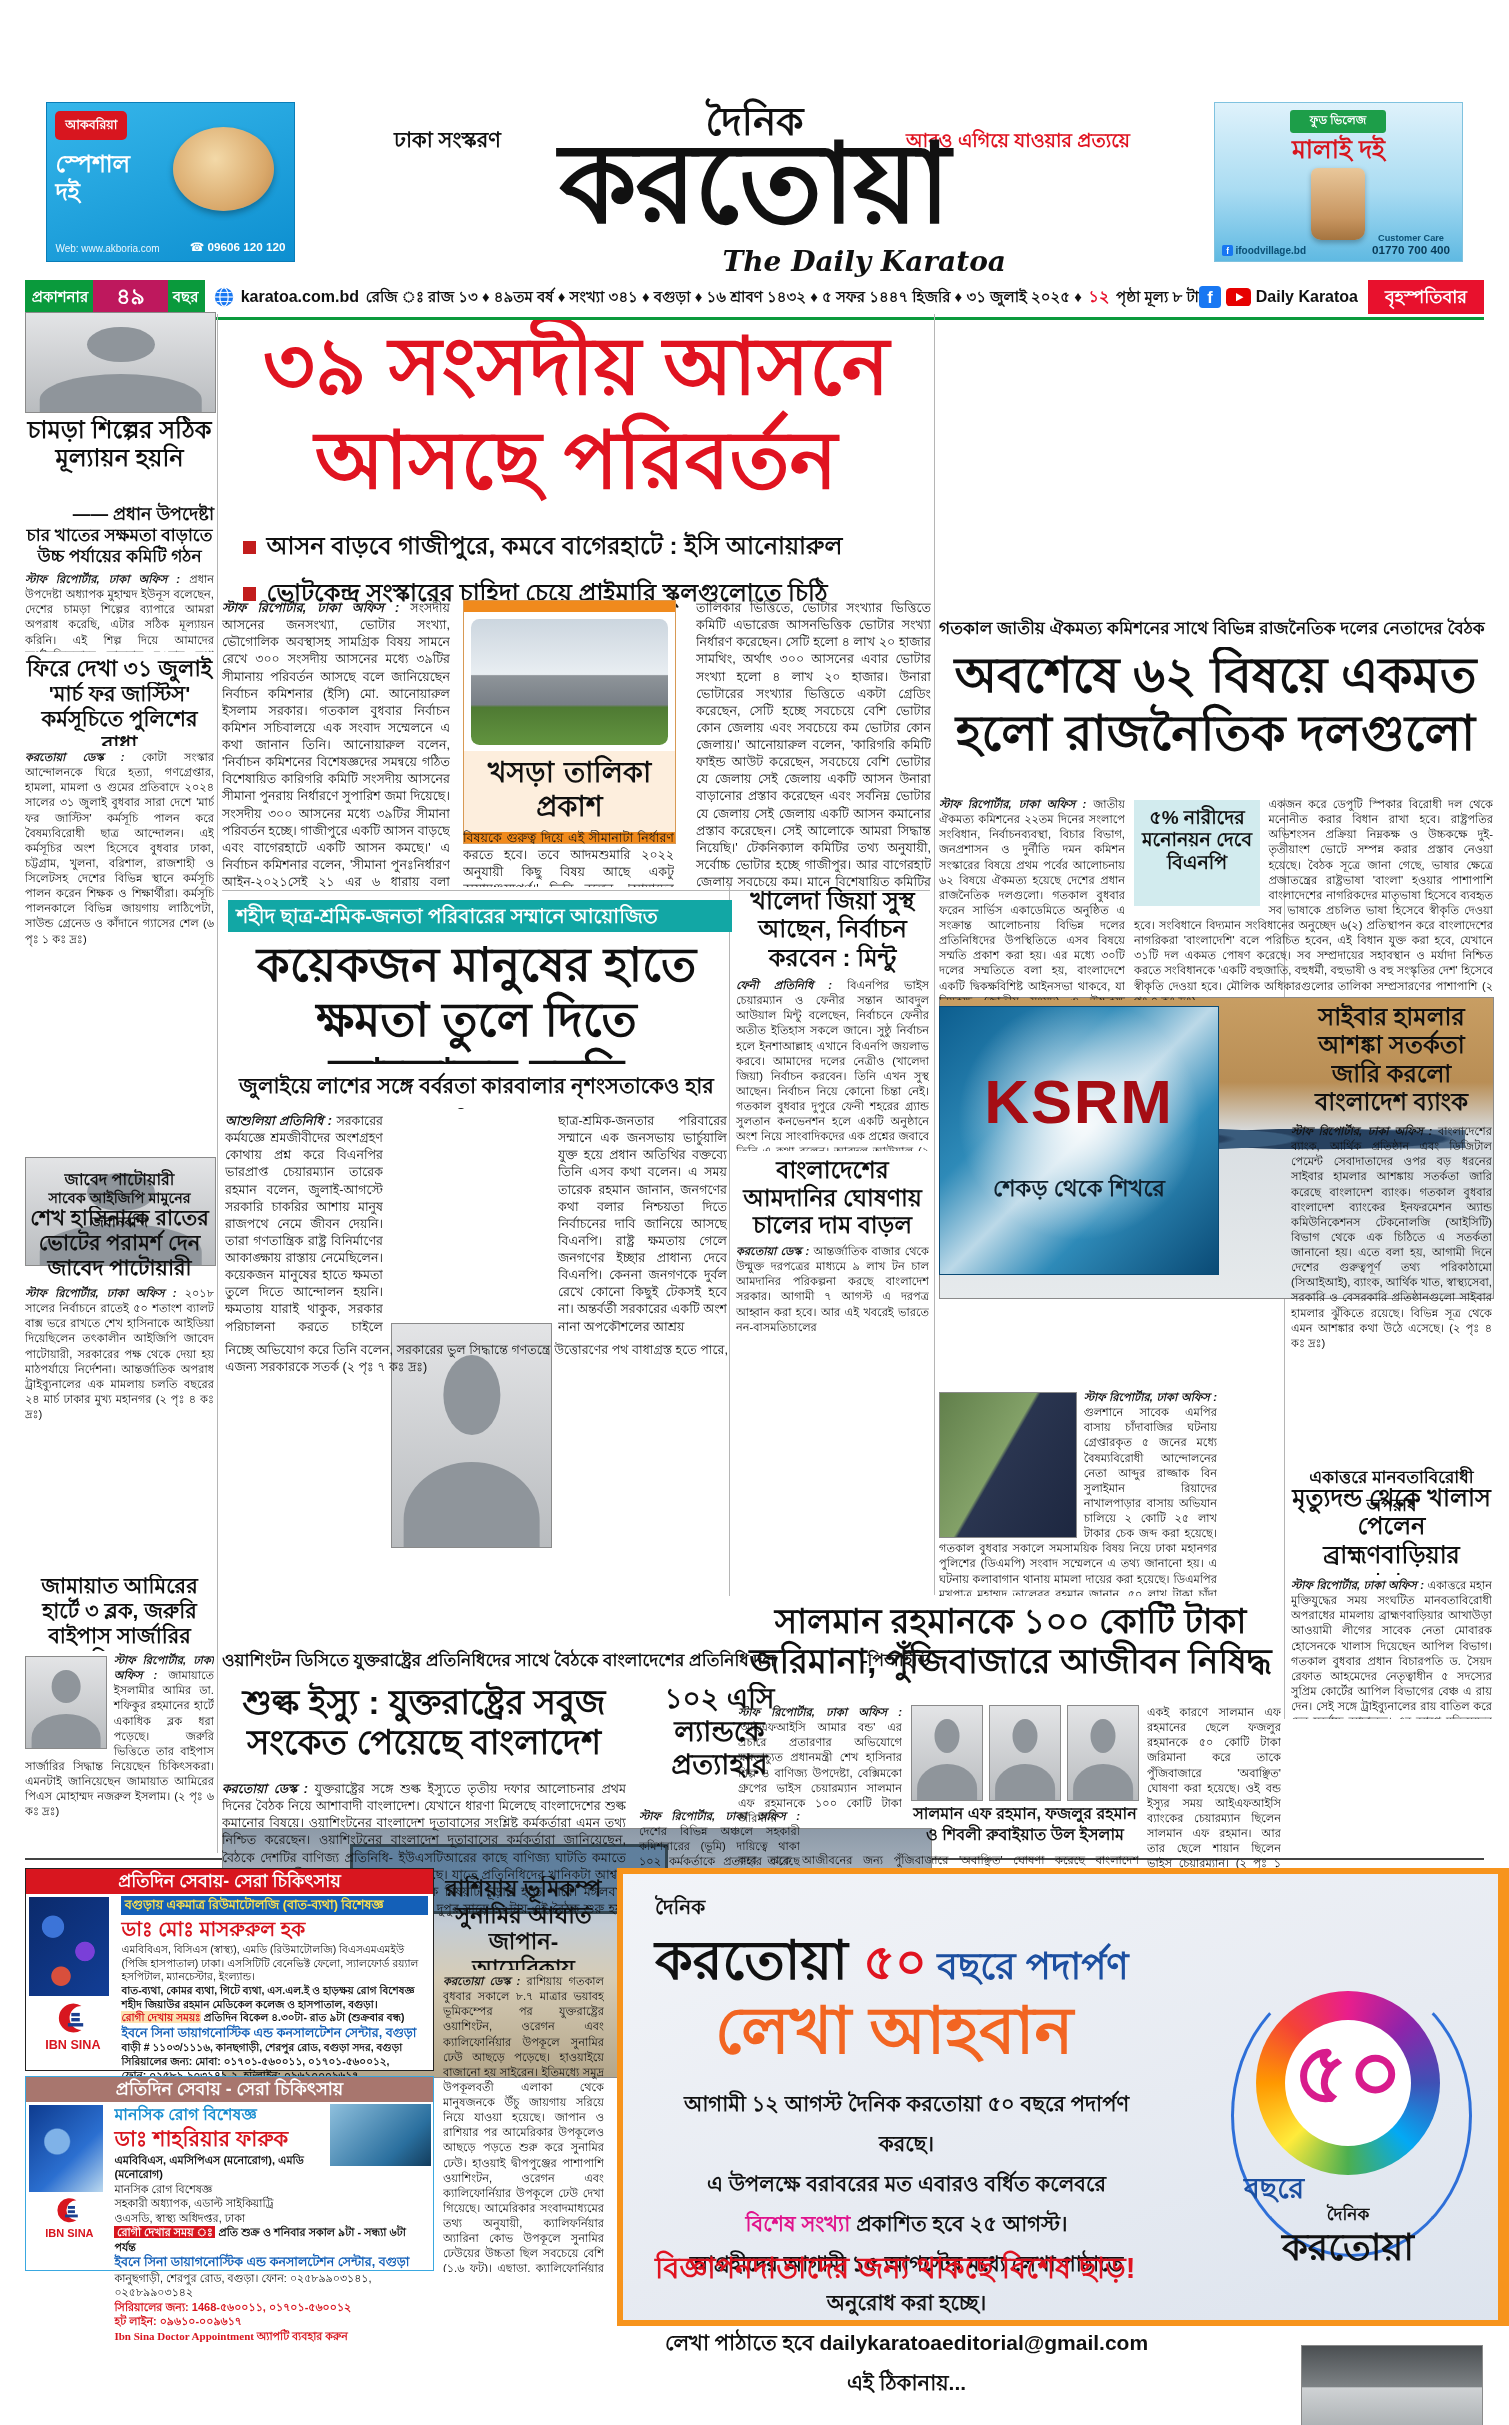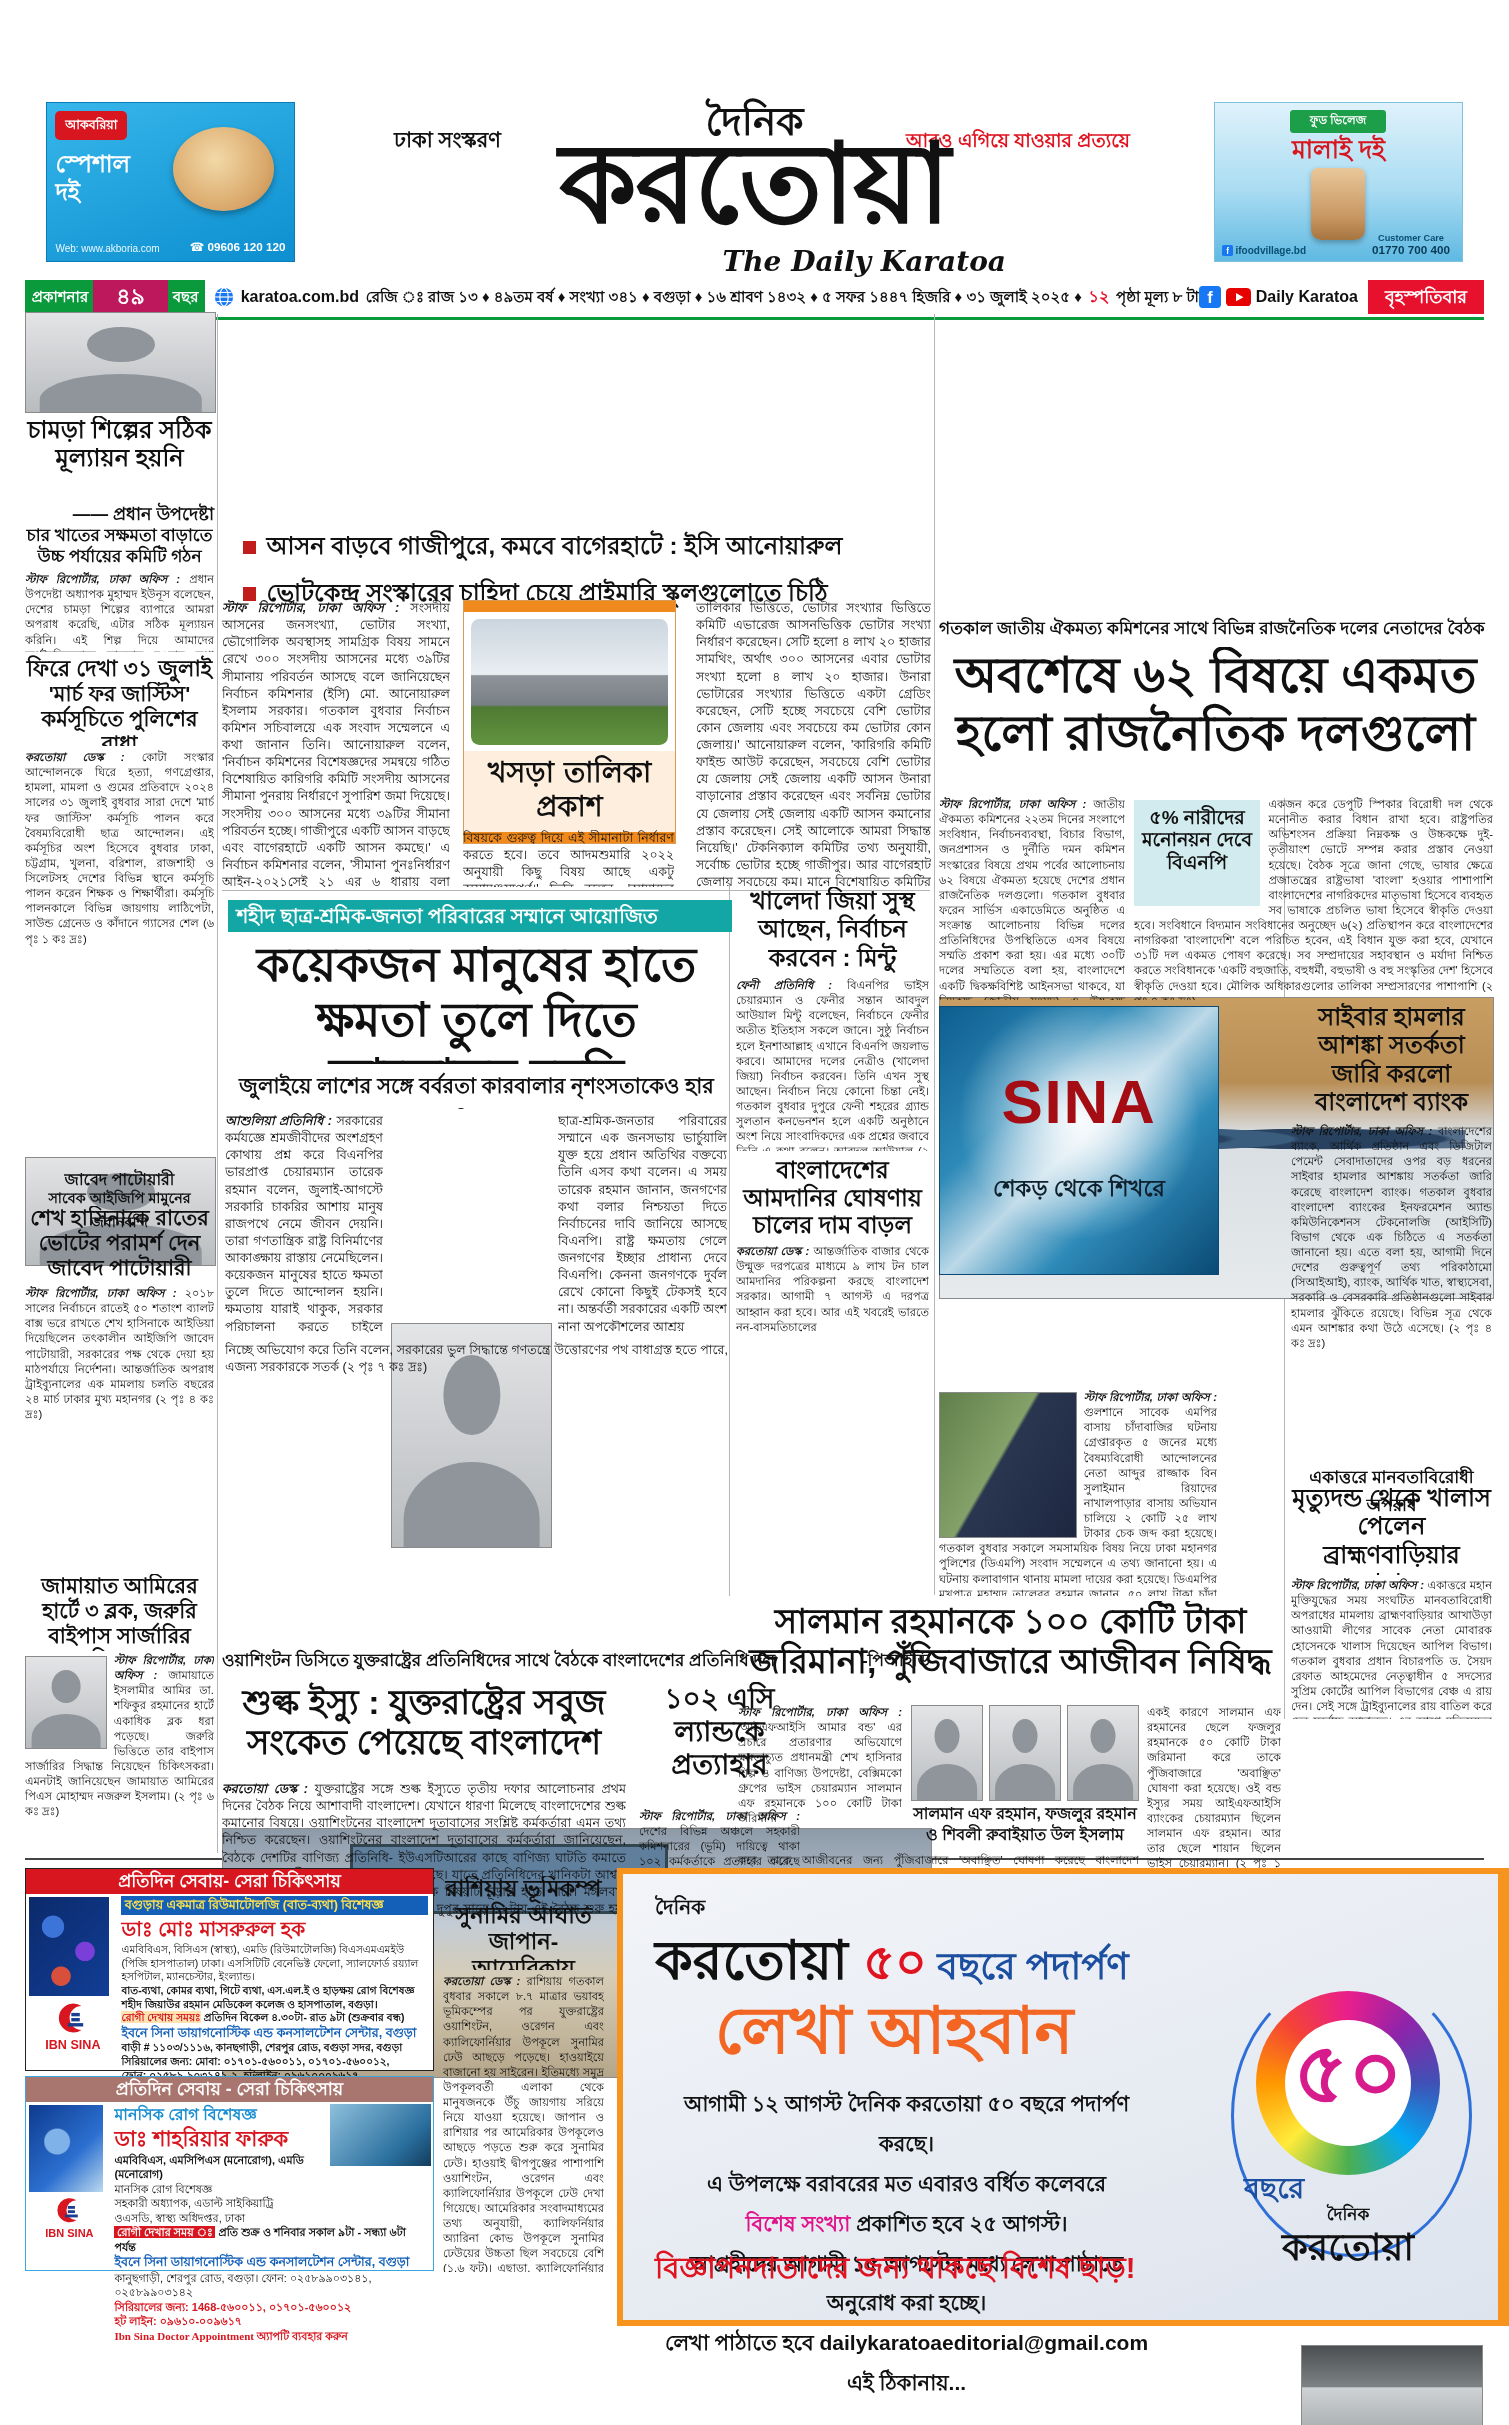--- a/index.html
+++ b/index.html
@@ -149,20 +149,21 @@
   <div class="abs jst ovh body-sm" style="left:25px;top:1286px;width:189px;height:283px;">
     <span class="byline">স্টাফ রিপোর্টার, ঢাকা অফিস :</span> <span>২০১৮ সালের নির্বাচনে রাতেই ৫০ শতাংশ ব্যালট বাক্স ভরে রাখতে শেখ হাসিনাকে আইডিয়া দিয়েছিলেন তৎকালীন আইজিপি জাবেদ পাটোয়ারী, সরকারের পক্ষ থেকে দেয়া হয় মাঠপর্যায়ে নির্দেশনা। আন্তর্জাতিক অপরাধ ট্রাইব্যুনালের এক মামলায় চলতি বছরের ২৪ মার্চ ঢাকার মুখ্য মহানগর (২ পৃঃ ৪ কঃ দ্রঃ)</span>
   </div>
 
   <div class="abs hl ctr ovh" style="left:25px;top:1574px;width:189px;height:77px;font-size:21px;">জামায়াত আমিরের হার্টে ৩ ব্লক, জরুরি বাইপাস সার্জারির সিদ্ধান্ত</div>
   <div class="abs jst ovh body-sm" style="left:25px;top:1653px;width:189px;height:191px;">
     <span class="photo ph-gray silhouette" style="float:left;width:80px;height:91px;margin:3.4px 6.7px 3.4px 0;display:block;"></span>
     <span class="byline">স্টাফ রিপোর্টার, ঢাকা অফিস :</span> <span>জামায়াতে ইসলামীর আমির ডা. শফিকুর রহমানের হার্টে একাধিক ব্লক ধরা পড়েছে। জরুরি ভিত্তিতে তার বাইপাস সার্জারির সিদ্ধান্ত নিয়েছেন চিকিৎসকরা। এমনটাই জানিয়েছেন জামায়াত আমিরের পিএস মোহাম্মদ নজরুল ইসলাম। (২ পৃঃ ৬ কঃ দ্রঃ)</span>
   </div>
 
+  <div class="abs hl red-hl ctr ovh" style="left:222px;top:320px;width:708px;height:200px;font-size:80px;line-height:1.18;">৩৯ সংসদীয় আসনে আসছে পরিবর্তন</div>
   <div class="abs" style="left:243px;top:527px;width:688px;">
     <div style="font-size:24px;font-weight:bold;margin-bottom:6.7px;"><span style="display:inline-block;width:13.4px;height:13.4px;background:#c21d1d;margin-right:10px;"></span><span>আসন বাড়বে গাজীপুরে, কমবে বাগেরহাটে : ইসি আনোয়ারুল</span></div>
     <div style="font-size:24px;font-weight:bold;"><span style="display:inline-block;width:13.4px;height:13.4px;background:#c21d1d;margin-right:10px;"></span><span>ভোটকেন্দ্র সংস্কারের চাহিদা চেয়ে প্রাইমারি স্কুলগুলোতে চিঠি</span></div>
   </div>
   <div class="abs jst ovh body-txt" style="left:222px;top:600px;width:228px;height:287px;">
     <span class="byline">স্টাফ রিপোর্টার, ঢাকা অফিস :</span> <span>সংসদীয় আসনের জনসংখ্যা, ভোটার সংখ্যা, ভৌগোলিক অবস্থাসহ সামগ্রিক বিষয় সামনে রেখে ৩০০ সংসদীয় আসনের মধ্যে ৩৯টির সীমানায় পরিবর্তন আসছে বলে জানিয়েছেন নির্বাচন কমিশনার (ইসি) মো. আনোয়ারুল ইসলাম সরকার। গতকাল বুধবার নির্বাচন কমিশন সচিবালয়ে এক সংবাদ সম্মেলনে এ কথা জানান তিনি। আনোয়ারুল বলেন, 'নির্বাচন কমিশনের বিশেষজ্ঞদের সমন্বয়ে গঠিত বিশেষায়িত কারিগরি কমিটি সংসদীয় আসনের সীমানা পুনরায় নির্ধারণে সুপারিশ জমা দিয়েছে। সংসদীয় ৩০০ আসনের মধ্যে ৩৯টির সীমানা পরিবর্তন হচ্ছে। গাজীপুরে একটি আসন বাড়ছে এবং বাগেরহাটে একটি আসন কমছে।' এ নির্বাচন কমিশনার বলেন, 'সীমানা পুনঃনির্ধারণ আইন-২০২১সেই ২১ এর ৬ ধারায় বলা হয়েছে সীমানা নির্ধারণের ক্ষেত্রে প্রশাসনিক ব্যবস্থা ভৌগোলিক অখণ্ডতা এবং আদমশুমারি এ তিনটি</span>
   </div>
   <div class="abs" style="left:463px;top:600px;width:211px;border:0.8px solid #d89a55;">
     <div class="orange" style="height:11px;"></div>
     <div class="photo ph-parliament" style="margin:6.7px;height:126px;border:none;border-radius:8.4px;"></div>
@@ -226,21 +227,21 @@
   <div class="abs hl ctr ovh" style="left:939px;top:647px;width:553px;height:144px;font-size:49px;">অবশেষে ৬২ বিষয়ে একমত হলো রাজনৈতিক দলগুলো</div>
   <div class="abs jst ovh body-sm" style="left:939px;top:797px;width:186px;height:203px;">
     <span class="byline">স্টাফ রিপোর্টার, ঢাকা অফিস :</span> <span>জাতীয় ঐকমত্য কমিশনের ২২তম দিনের সংলাপে সংবিধান, নির্বাচনব্যবস্থা, বিচার বিভাগ, জনপ্রশাসন ও দুর্নীতি দমন কমিশন সংস্কারের বিষয়ে প্রথম পর্বের আলোচনায় ৬২ বিষয়ে ঐকমত্য হয়েছে দেশের প্রধান রাজনৈতিক দলগুলো। গতকাল বুধবার ফরেন সার্ভিস একাডেমিতে অনুষ্ঠিত এ সংক্রান্ত আলোচনায় বিভিন্ন দলের প্রতিনিধিদের উপস্থিতিতে এসব বিষয়ে সম্মতি প্রকাশ করা হয়। এর মধ্যে ৩০টি দলের সম্মতিতে বলা হয়, বাংলাদেশে একটি দ্বিকক্ষবিশিষ্ট আইনসভা থাকবে, যা নিম্নকক্ষ (জাতীয় সংসদ) ও উচ্চকক্ষ (সিনেট) নিয়ে গঠিত হবে। উচ্চকক্ষের সদস্যদের যোগ্যতা ও অযোগ্যতা নিম্নকক্ষের সদস্যদের অনুরূপ হবে। জাতীয় সংসদে নারী আসন ১০০-তে উন্নীত করার বিষয়েও নীতিগতভাবে একমত হয়েছে ১৯টি দল। এ ছাড়া আইনসভার উভয় কক্ষে</span>
   </div>
   <div class="abs jst ovh body-sm" style="left:1134px;top:797px;width:359px;height:203px;">
     <span class="cyanbox hl ctr" style="float:left;width:126px;height:99px;margin:3.4px 8.4px 5px 0;padding-top:6.7px;font-size:19px;display:block;">৫% নারীদের মনোনয়ন দেবে বিএনপি</span>
     <span>একজন করে ডেপুটি স্পিকার বিরোধী দল থেকে মনোনীত করার বিধান রাখা হবে। রাষ্ট্রপতির অভিশংসন প্রক্রিয়া নিম্নকক্ষ ও উচ্চকক্ষে দুই-তৃতীয়াংশ ভোটে সম্পন্ন করার প্রস্তাব নেওয়া হয়েছে। বৈঠক সূত্রে জানা গেছে, ভাষার ক্ষেত্রে প্রজাতন্ত্রের রাষ্ট্রভাষা 'বাংলা' হওয়ার পাশাপাশি বাংলাদেশের নাগরিকদের মাতৃভাষা হিসেবে ব্যবহৃত সব ভাষাকে প্রচলিত ভাষা হিসেবে স্বীকৃতি দেওয়া হবে। সংবিধানে বিদ্যমান সংবিধানের অনুচ্ছেদ ৬(২) প্রতিস্থাপন করে বাংলাদেশের নাগরিকরা 'বাংলাদেশি' বলে পরিচিত হবেন, এই বিধান যুক্ত করা হবে, যেখানে ৩১টি দল একমত পোষণ করেছে। সব সম্প্রদায়ের সহাবস্থান ও মর্যাদা নিশ্চিত করতে সংবিধানকে 'একটি বহুজাতি, বহুধর্মী, বহুভাষী ও বহু সংস্কৃতির দেশ' হিসেবে স্বীকৃতি দেওয়া হবে। মৌলিক অধিকারগুলোর তালিকা সম্প্রসারণের পাশাপাশি (২ পৃঃ ৪ কঃ দ্রঃ)</span>
   </div>
 
   <div class="abs ksrm-bg" style="left:939px;top:1006px;width:278px;height:267px;border:0.8px solid #0a4a75;">
-    <div class="ctr" style="margin-top:59px;font-size:62px;font-weight:900;color:#a50d14;letter-spacing:1.7px;font-family:'Liberation Sans',sans-serif;">SINA</div>
+    <div class="ctr" style="margin-top:59px;font-size:62px;font-weight:900;color:#a50d14;letter-spacing:1.7px;font-family:'Liberation Sans',sans-serif;">KSRM</div>
     <div class="ctr bold" style="margin-top:34px;font-size:22.6px;color:#10212e;">শেকড় থেকে শিখরে</div>
   </div>
 
   <div class="abs hl ctr ovh" style="left:1291px;top:1003px;width:201px;height:117px;font-size:24px;">সাইবার হামলার আশঙ্কা সতর্কতা জারি করলো বাংলাদেশ ব্যাংক</div>
   <div class="abs jst ovh body-sm" style="left:1291px;top:1124px;width:201px;height:230px;">
     <span class="byline">স্টাফ রিপোর্টার, ঢাকা অফিস :</span> <span>বাংলাদেশের ব্যাংক, আর্থিক প্রতিষ্ঠান এবং ডিজিটাল পেমেন্ট সেবাদাতাদের ওপর বড় ধরনের সাইবার হামলার আশঙ্কায় সতর্কতা জারি করেছে বাংলাদেশ ব্যাংক। গতকাল বুধবার বাংলাদেশ ব্যাংকের ইনফরমেশন অ্যান্ড কমিউনিকেশনস টেকনোলজি (আইসিটি) বিভাগ থেকে এক চিঠিতে এ সতর্কতা জানানো হয়। এতে বলা হয়, আগামী দিনে দেশের গুরুত্বপূর্ণ তথ্য পরিকাঠামো (সিআইআই), ব্যাংক, আর্থিক খাত, স্বাস্থ্যসেবা, সরকারি ও বেসরকারি প্রতিষ্ঠানগুলো সাইবার হামলার ঝুঁকিতে রয়েছে। বিভিন্ন সূত্র থেকে এমন আশঙ্কার কথা উঠে এসেছে। (২ পৃঃ ৪ কঃ দ্রঃ)</span>
   </div>
 
   <div class="abs jst ovh body-sm" style="left:939px;top:1390px;width:278px;height:206px;">
     <span class="photo ph-riyad" style="float:left;width:136px;height:144px;margin:1.7px 6.7px 3.4px 0;display:block;"></span>

